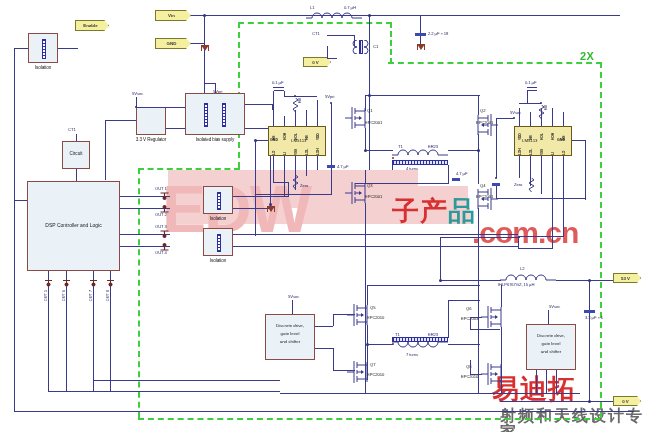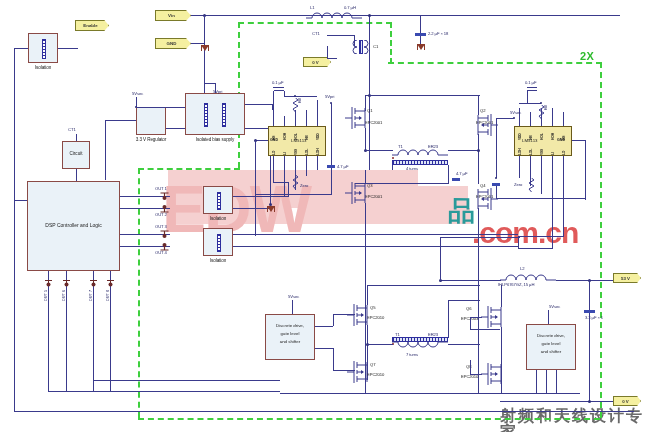--- a/index.html
+++ b/index.html
@@ -93,23 +93,25 @@
 <body>
 
 <div id="root">
 
   <div class="wm wm-band" style="left:168px;top:186px;width:300px;height:22px;"></div>
   <div class="wm wm-band" style="left:168px;top:208px;width:120px;height:16px;"></div>
   <div class="wm wm-band" style="left:300px;top:208px;width:170px;height:16px;"></div>
   <div class="wm wm-band" style="left:168px;top:170px;width:250px;height:16px;"></div>
 
   <div class="wm wm-edw" style="left:162px;top:176px;">EDW</div>
+  <div class="wm wm-red" style="left:392px;top:198px;">子产</div>
   <div class="wm wm-teal" style="left:448px;top:198px;">品</div>
   <div class="wm wm-cn" style="left:472px;top:218px;">.com.cn</div>
 
+  <div class="wm wm-red" style="left:492px;top:376px;">易迪拓</div>
   <div class="wm wm-gray" style="left:500px;top:408px;">射频和天线设计专家</div>
 
   <div class="gdash-v" style="left:238px;top:22px;height:146px;"></div>
 
   <div class="gdash-h" style="left:138px;top:168px;width:102px;"></div>
 
   <div class="gdash-v" style="left:138px;top:168px;height:250px;"></div>
 
   <div class="gdash-h" style="left:138px;top:418px;width:462px;"></div>
 

